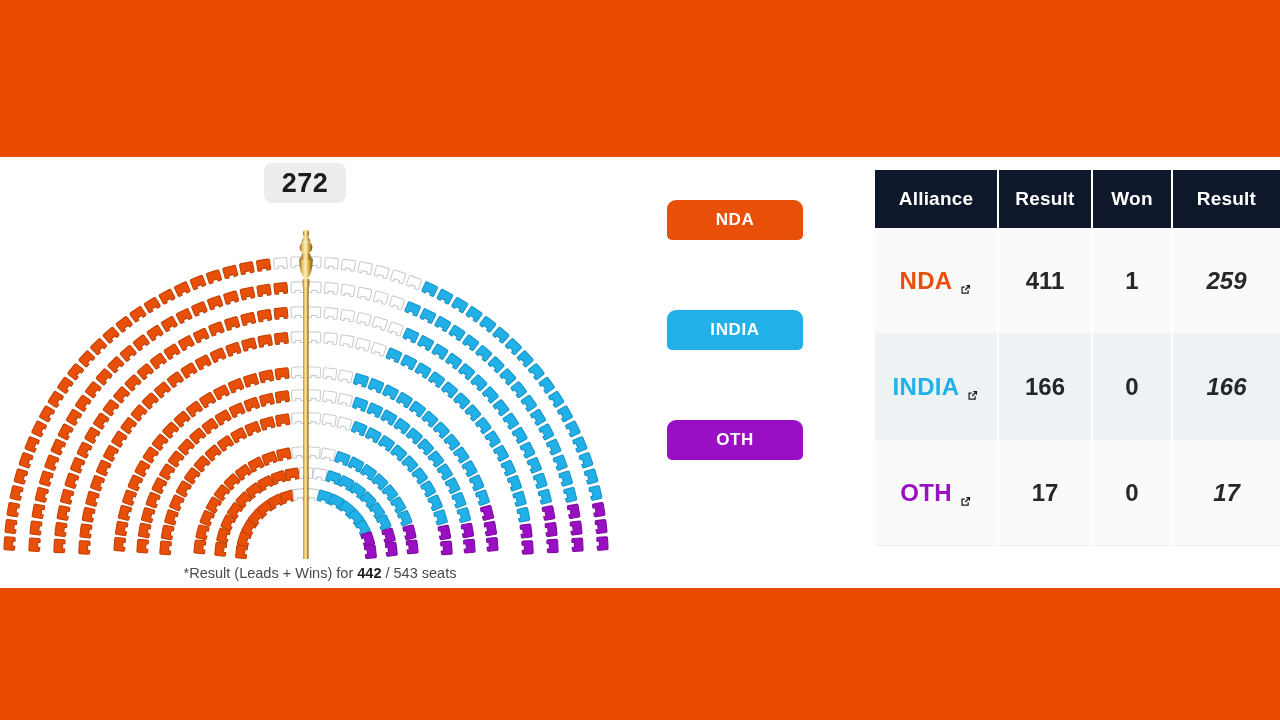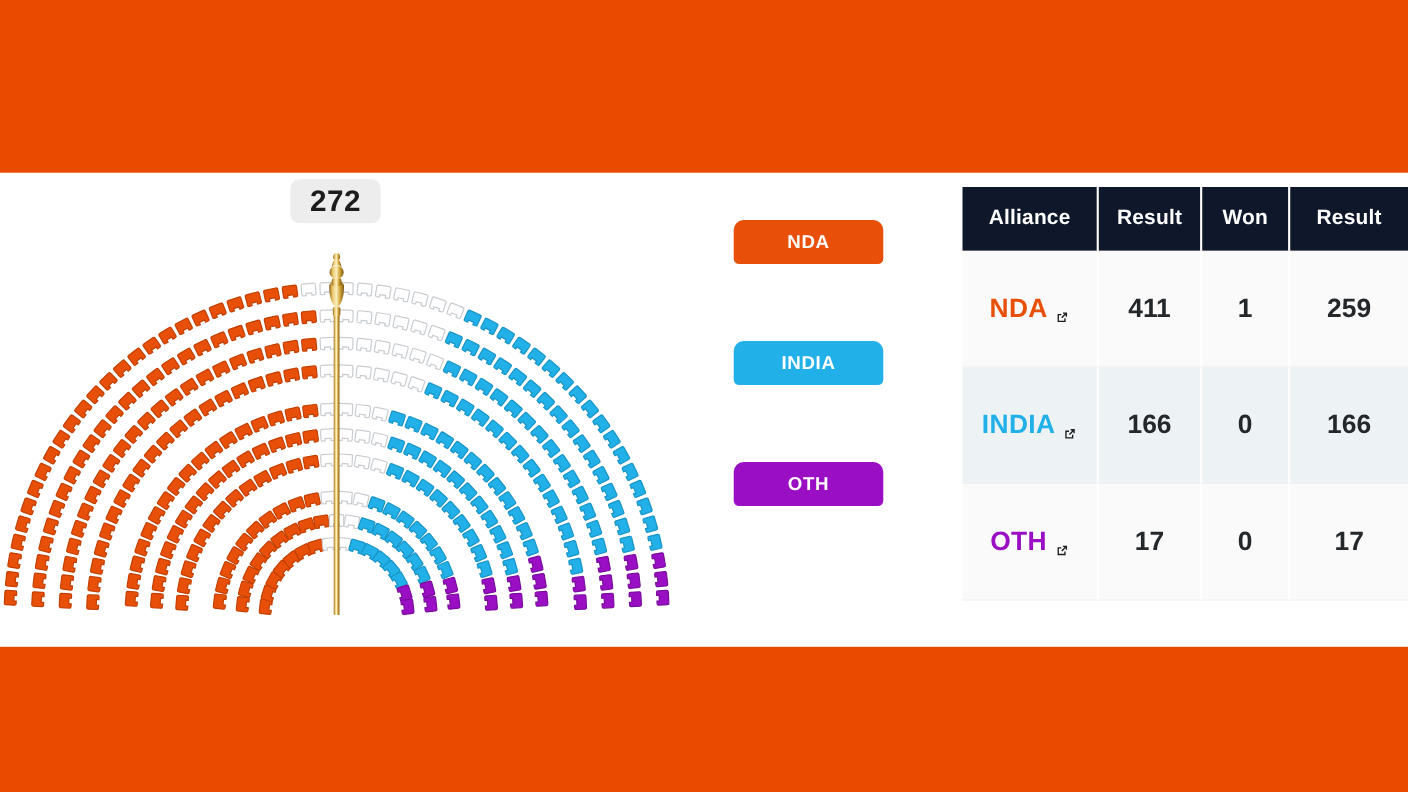--- a/index.html
+++ b/index.html
@@ -140,21 +140,21 @@
 
   #results td {
     height: 103px;
     text-align: center;
     font-size: 24px;
     font-weight: bold;
     color: #25282B;
     border-right: 2px solid #FFFFFF;
     border-bottom: 1px solid #F0F0F0;
   }
-  #results td:last-child { border-right: none; }
+  #results td:last-child { border-right: none; font-style: italic; }
 
   #results tbody tr.row-even td { background: #FAFAFA; }
   #results tbody tr.row-odd  td { background: #EDF2F5; }
 
   td.alliance-cell {
     font-size: 21px;
     letter-spacing: 0.3px;
   }
   .alliance-inner {
     display: inline-flex;
@@ -542,20 +542,23 @@
         </defs>
         <rect x="8.4" y="62" width="5.2" height="274" fill="url(#gold)"></rect>
         <rect x="7.6" y="56" width="6.8" height="8" rx="1.4" fill="url(#gold)"></rect>
         <path d="M4.2 36 Q11 26 17.8 36 Q17.8 52 11 57 Q4.2 52 4.2 36 Z" fill="url(#gold)"></path>
         <rect x="6.6" y="30" width="8.8" height="7" rx="1.6" fill="url(#gold)"></rect>
         <ellipse cx="11" cy="24.5" rx="6.4" ry="6.2" fill="url(#gold)"></ellipse>
         <path d="M6.5 20 Q8 11 11 13 Q14 11 15.5 20 Q13 17 11 18.5 Q9 17 6.5 20 Z" fill="url(#gold)"></path>
         <ellipse cx="11" cy="10.5" rx="3.1" ry="3.4" fill="url(#gold)"></ellipse>
       </svg>
 
+      <div id="footnote">
+        <span>*Result (Leads + Wins) for </span><b>442</b><span> / 543 seats</span>
+      </div>
     </div>
 
     <div id="legend">
       <button class="legend-btn" id="legend-nda" style="background: rgb(232, 80, 10);">NDA</button>
       <button class="legend-btn" id="legend-india" style="background: rgb(34, 176, 232);">INDIA</button>
       <button class="legend-btn" id="legend-oth" style="background: rgb(154, 15, 196);">OTH</button>
     </div>
 
     <div id="table-wrap">
       <table id="results">

